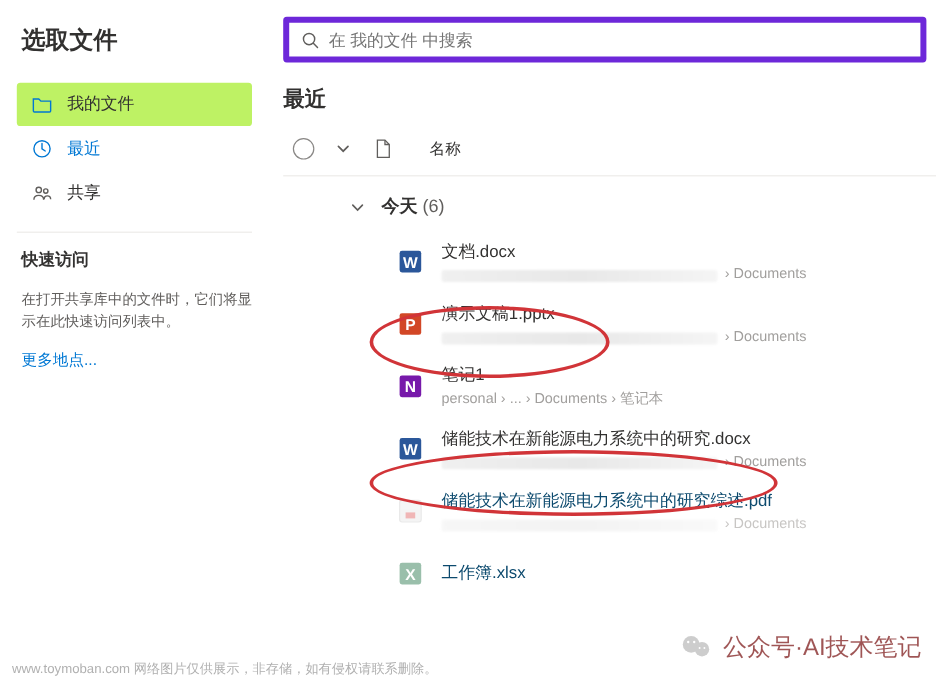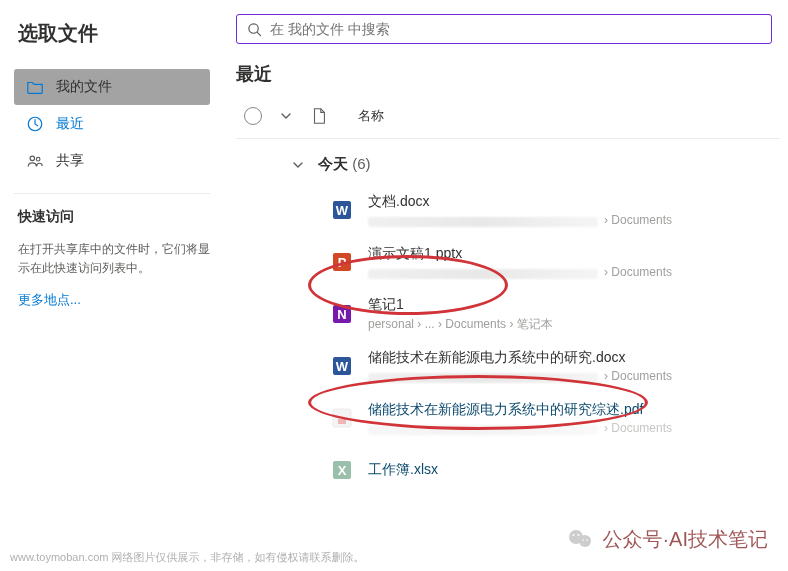--- a/index.html
+++ b/index.html
@@ -1,29 +1,29 @@
 <!DOCTYPE html>
 <html><head>
 <meta charset="utf-8">
 <style>
 * { box-sizing: border-box; margin: 0; padding: 0; }
 body { font-family: "Segoe UI", "Microsoft YaHei", sans-serif; font-size: 14px; color: #323130; background: #fff; width: 788px; height: 571px; overflow: hidden; position: relative; }
 .container { display: flex; height: 100%; }
 .sidebar { width: 222px; padding: 20px 12px 12px 14px; border-right: none; }
 .page-title { font-size: 20px; font-weight: 600; margin-bottom: 22px; padding-left: 4px; }
 .nav-item { display: flex; align-items: center; padding: 9px 12px; border-radius: 3px; cursor: pointer; color: #323130; gap: 12px; margin-bottom: 1px; }
-.nav-item.active-grey { background: #a3a3a3; }
+.nav-item.active-grey { background: #bef264; }
 .nav-item.active-blue { color: #0078d4; }
 .nav-icon { width: 18px; height: 18px; display: inline-flex; align-items: center; justify-content: center; flex-shrink: 0; }
 .divider { height: 1px; background: #edebe9; margin: 14px 0 14px 0; }
 .quick-title { font-size: 14px; font-weight: 600; margin-bottom: 14px; padding-left: 4px; }
 .quick-desc { font-size: 12px; color: #605e5c; line-height: 1.55; padding-left: 4px; }
 .more-link { color: #0078d4; font-size: 13px; margin-top: 14px; cursor: pointer; padding-left: 4px; }
 .main { flex: 1; padding: 14px 8px 8px 14px; overflow: hidden; }
-.search-box { display: flex; align-items: center; border: 1px solid #6d28d9; border-radius: 3px; padding: 6px 10px; margin-bottom: 18px; margin-right: 8px; gap: 8px; }
+.search-box { display: flex; align-items: center; border: 5px solid #6d28d9; border-radius: 3px; padding: 6px 10px; margin-bottom: 18px; margin-right: 8px; gap: 8px; }
 .search-box input { border: none; outline: none; font-size: 14px; flex: 1; background: transparent; }
 .section-title { font-size: 18px; font-weight: 600; margin-bottom: 12px; }
 .list-header { display: flex; align-items: center; padding: 8px 0 12px 0; border-bottom: 1px solid #edebe9; gap: 18px; }
 .radio-circle { width: 18px; height: 18px; border: 1px solid #8a8886; border-radius: 50%; margin-left: 8px; }
 .chev { width: 12px; height: 12px; display: inline-flex; }
 .file-icon-col { width: 20px; height: 20px; display: inline-flex; }
 .col-name { font-size: 13px; color: #323130; margin-left: 10px; }
 .group-row { display: flex; align-items: center; padding: 16px 0 10px 0; gap: 14px; }
 .group-row .chev { margin-left: 56px; }
 .group-label { font-weight: 600; font-size: 15px; }

